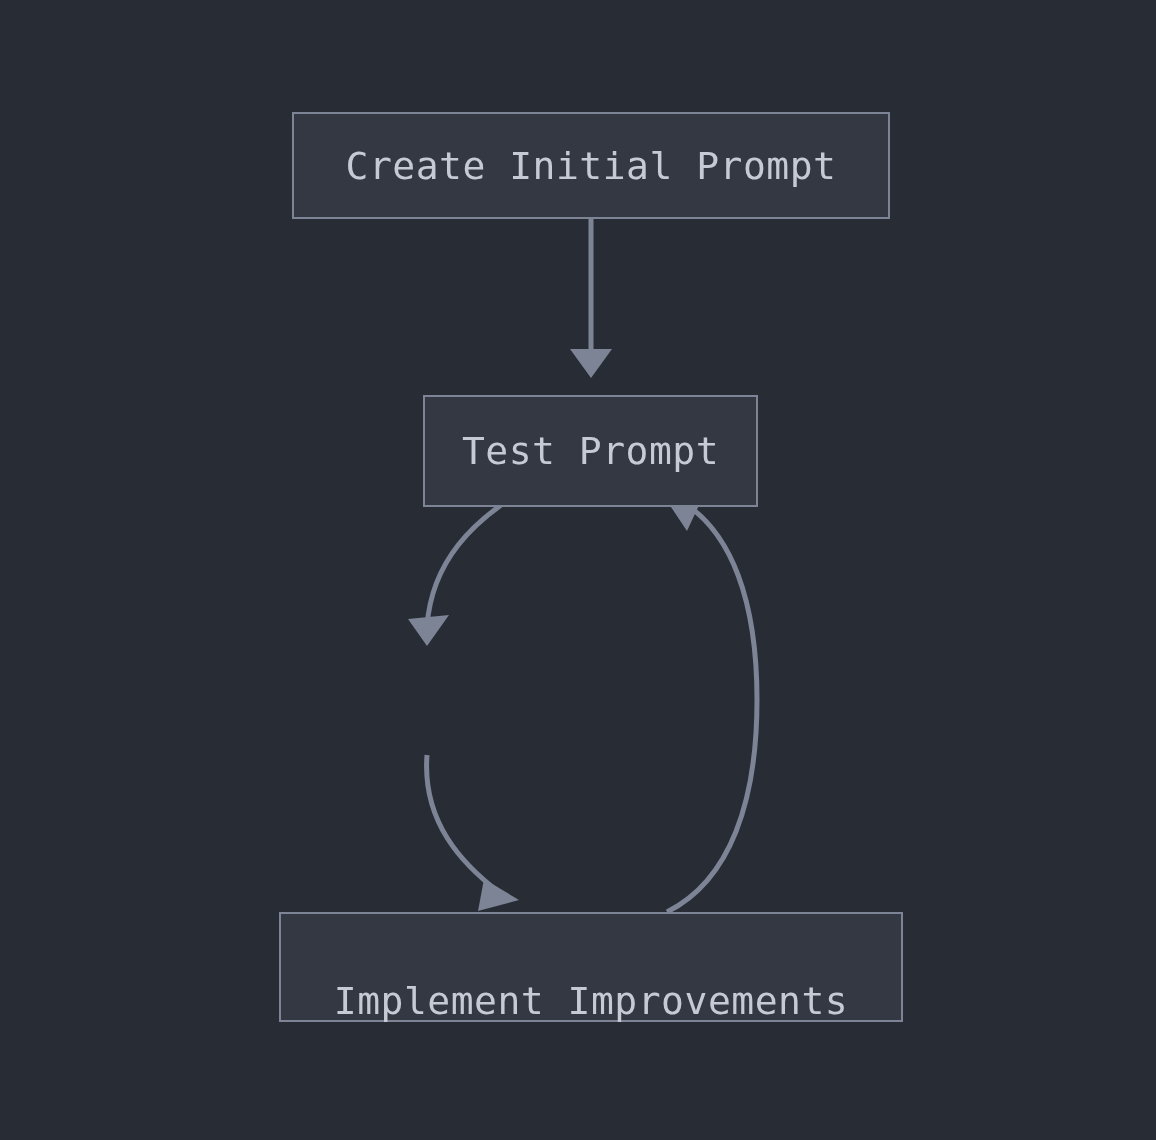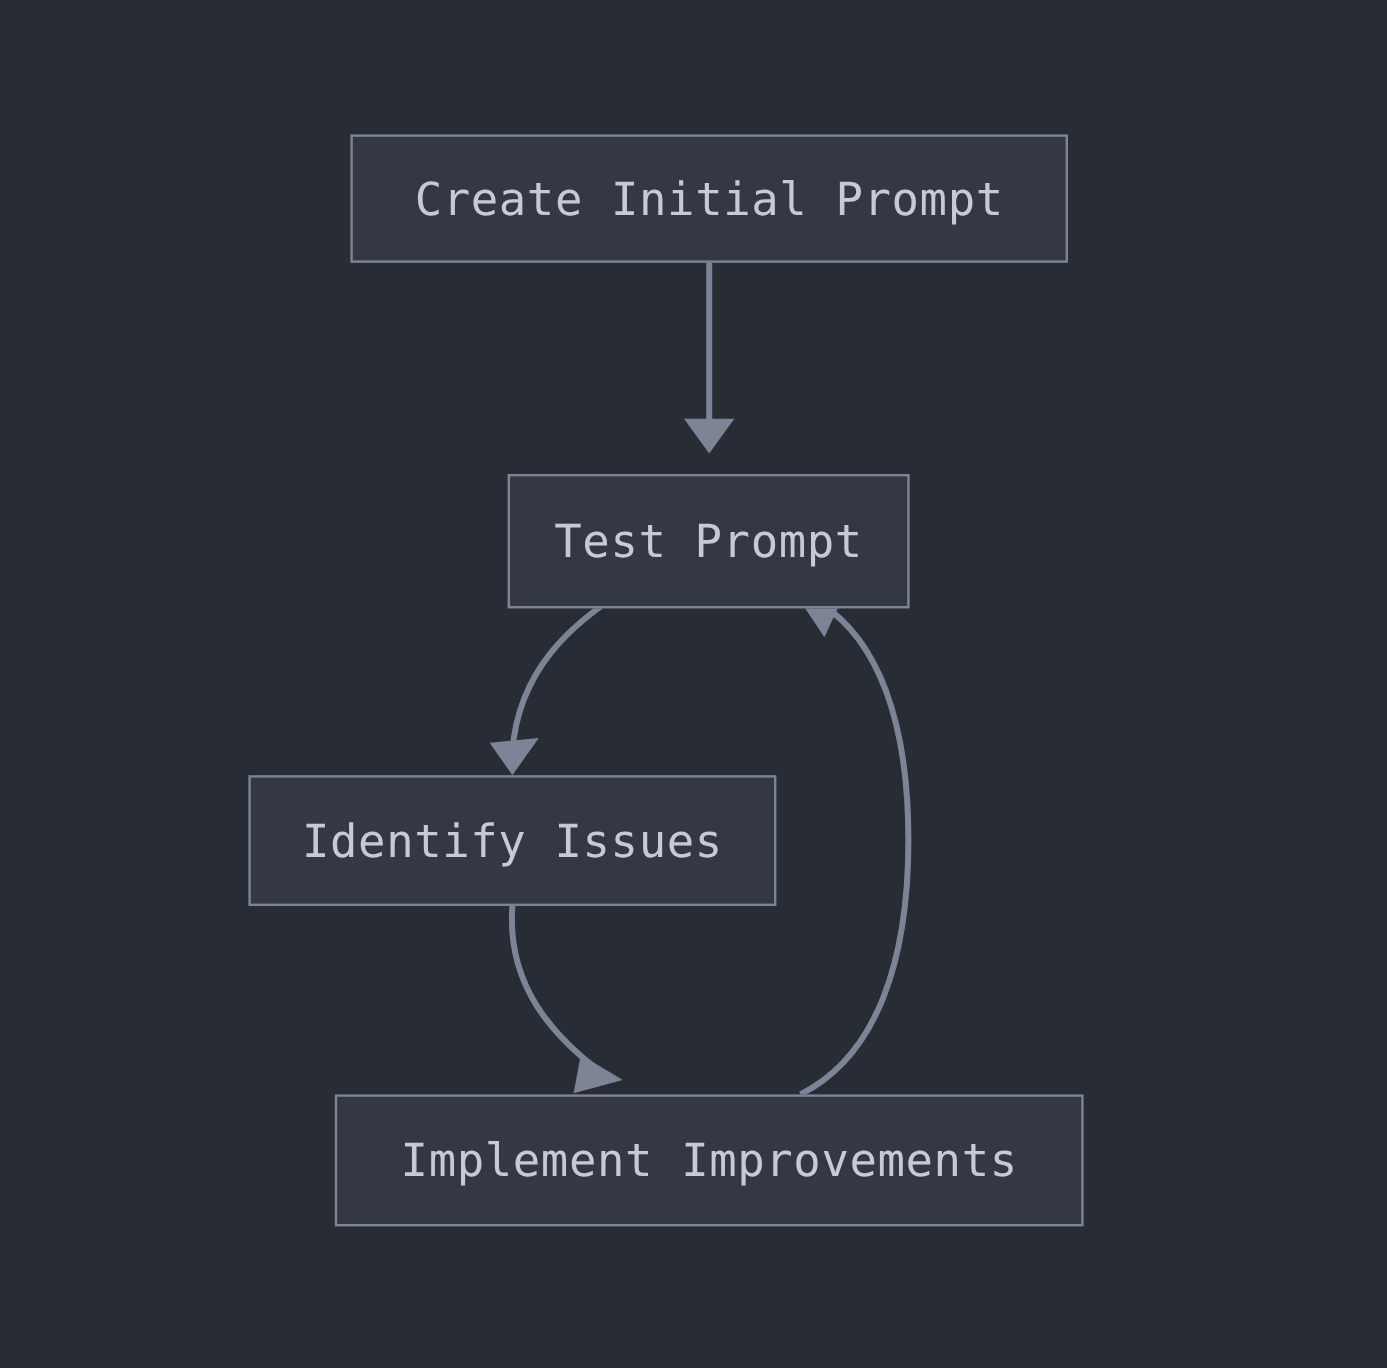--- a/index.html
+++ b/index.html
@@ -39,21 +39,21 @@
     font-family: "DejaVu Sans Mono", "Liberation Mono", monospace;
     font-size: 38px;
     line-height: 1;
     color: #c5cad4;
     letter-spacing: 0.5px;
     white-space: pre;
   }
   #node-create-initial-prompt { left: 292px; top: 112px; width: 598px; height: 107px; }
   #node-test-prompt          { left: 423px; top: 378px; width: 335px; height: 112px; margin-top: 17px; }
   #node-identify-issues      { left: 207px; top: 646px; width: 440px; height: 109px; }
-  #node-implement-improvements { left: 279px; top: 912px; width: 624px; height: 110px; }
+  #node-implement-improvements { left: 279px; top: 912px; width: 624px; height: 110px; align-items: flex-end; }
 </style>
 </head>
 <body>
 
 <div id="diagram-canvas">
 
   <svg id="edge-layer" viewBox="0 0 1156 1140" width="1156" height="1140" xmlns="http://www.w3.org/2000/svg">
     <g fill="none" stroke="#7c8496" stroke-width="5" stroke-linecap="butt">
 
       <path d="M 591 219 L 591 352"></path>
@@ -77,21 +77,18 @@
   </svg>
 
   <div class="flow-node" id="node-create-initial-prompt">
     <span class="flow-node-label">Create Initial Prompt</span>
   </div>
 
   <div class="flow-node" id="node-test-prompt">
     <span class="flow-node-label">Test Prompt</span>
   </div>
 
-  <div class="flow-node" id="node-identify-issues">
-    <span class="flow-node-label">Identify Issues</span>
-  </div>
 
   <div class="flow-node" id="node-implement-improvements">
     <span class="flow-node-label">Implement Improvements</span>
   </div>
 
 </div>
 
 </body></html>

